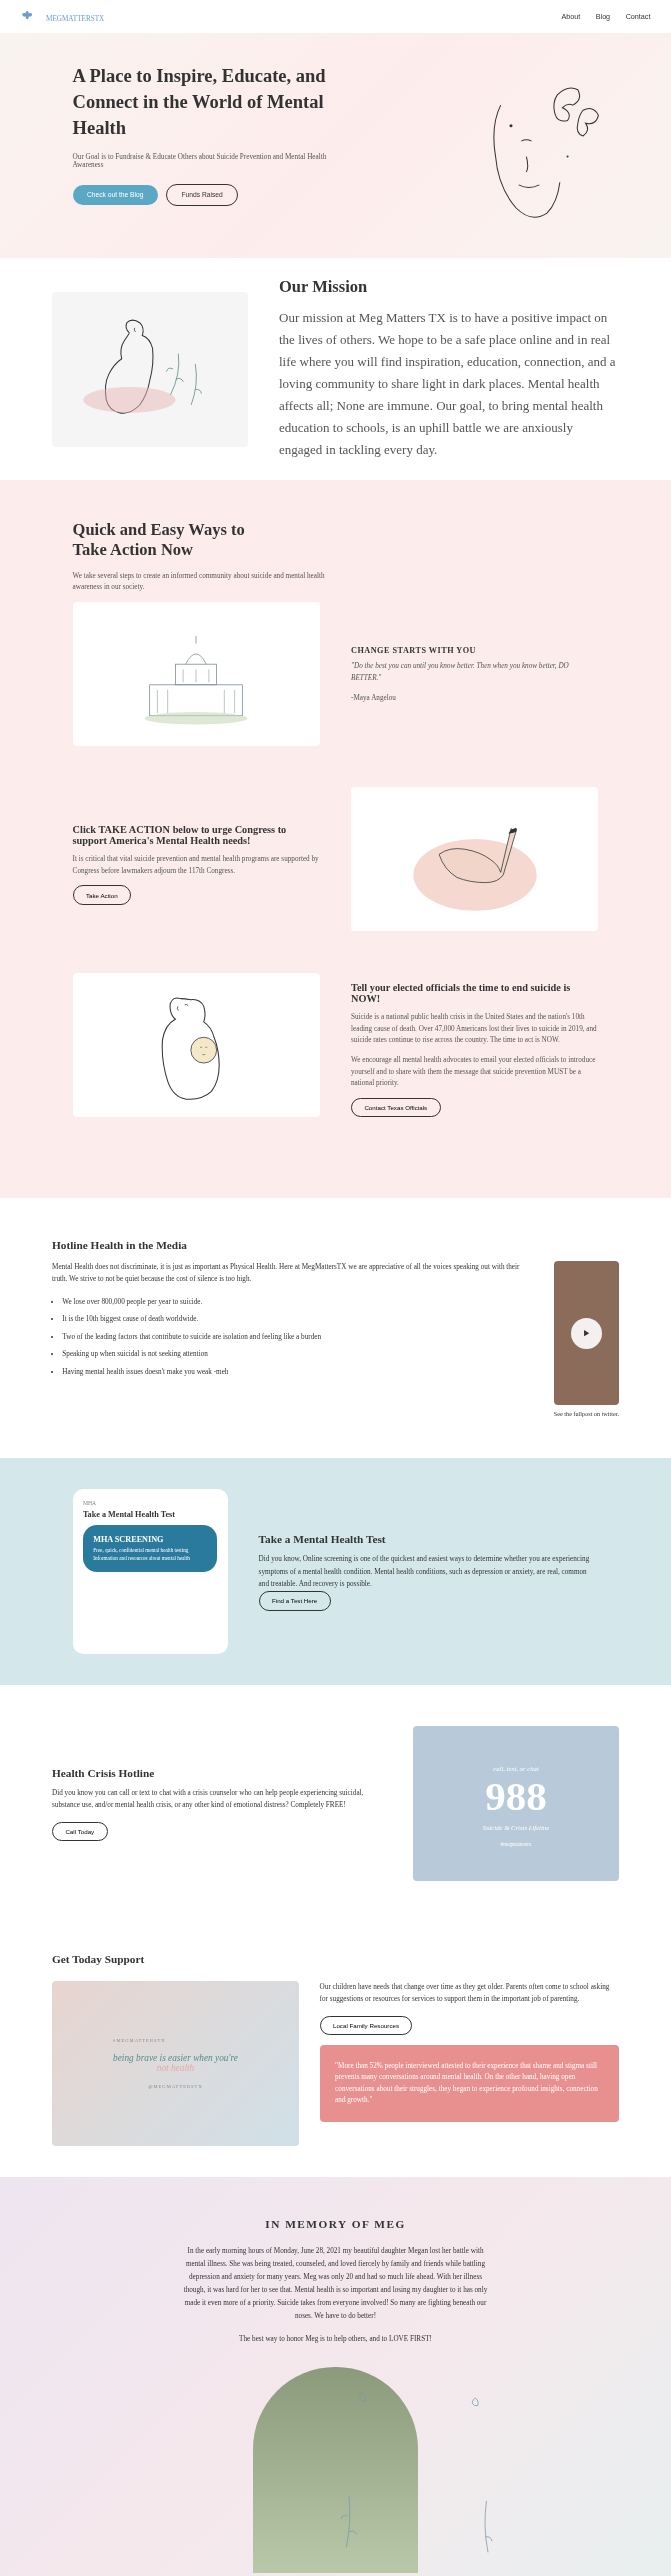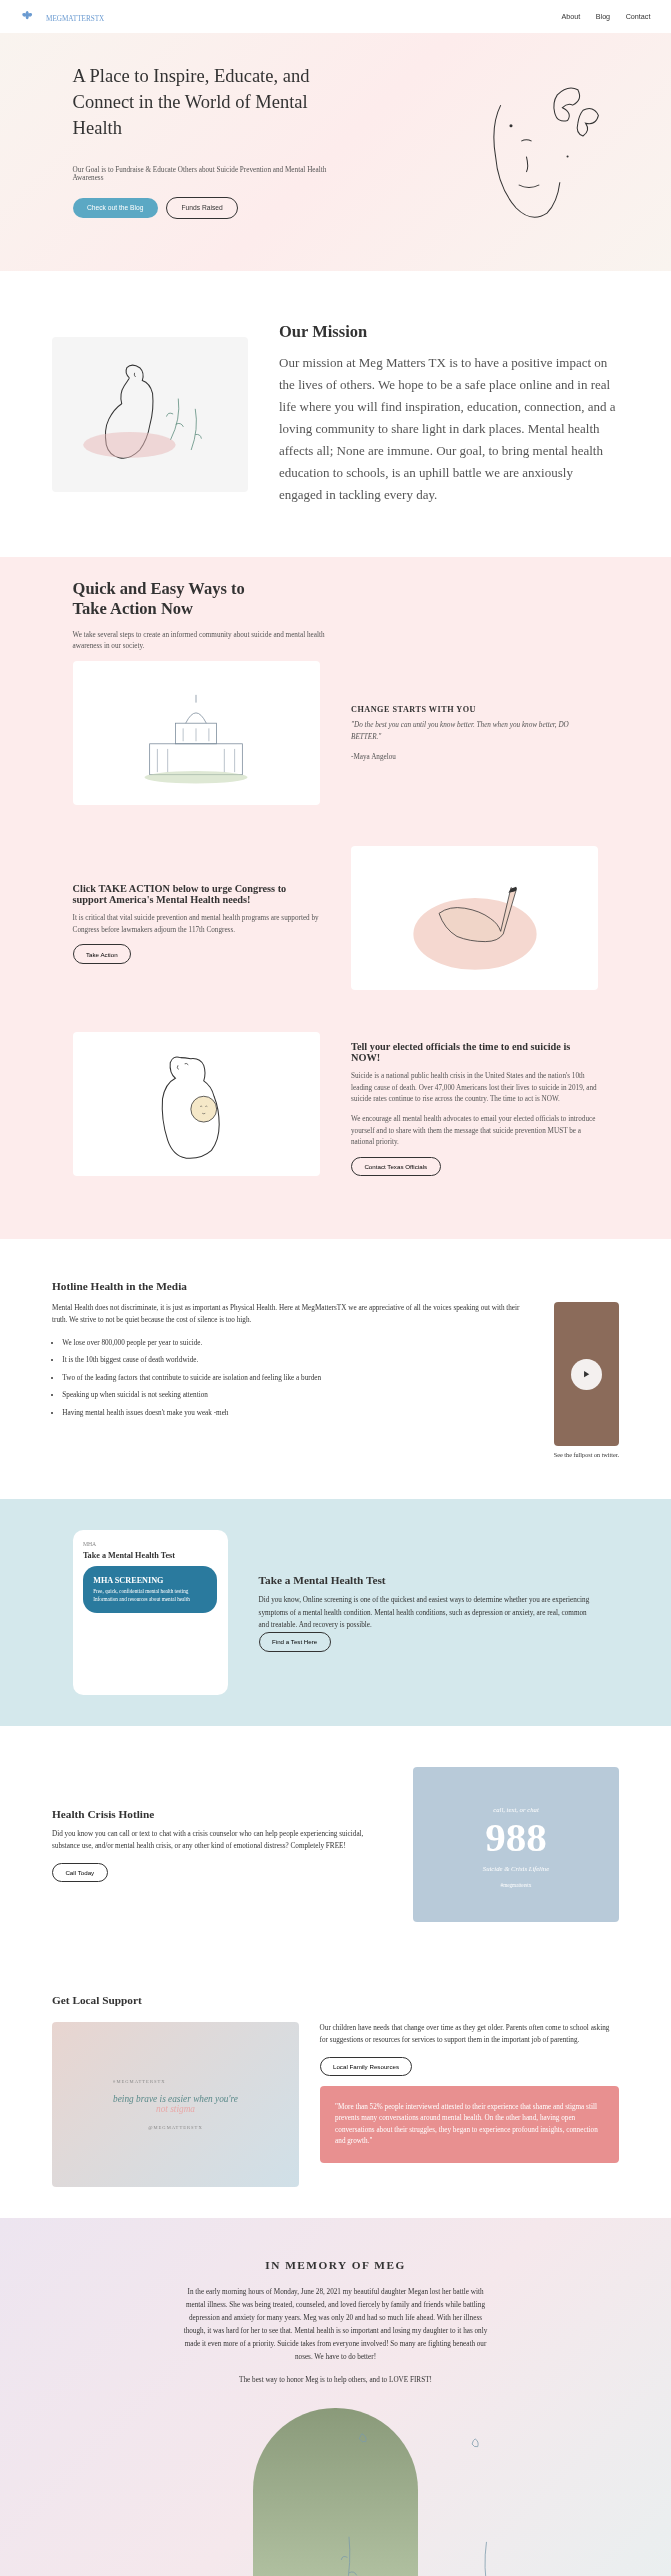--- a/index.html
+++ b/index.html
@@ -9,35 +9,35 @@
 
 header { padding: 10.3px 20.6px; display: flex; justify-content: space-between; align-items: center; }
 .logo { display: flex; align-items: flex-end; gap: 13px; color: #6b9bd1; font-size: 7.2px; }
 .logo svg { width: 12.4px; height: 12.4px; }
 nav { display: flex; gap: 15.5px; font-family: Arial, sans-serif; font-size: 7.2px; }
 nav a { text-decoration: none; color: #333; }
 
 
 .hero { background: linear-gradient(135deg, #f9f4ef 0%, #fdecec 50%, #f9f4ef 100%); padding: 31px 0 52px; position: relative; }
 .hero-content { max-width: 258px; }
-.hero h1 { font-size: 18.5px; font-weight: normal; line-height: 1.4; margin-bottom: 24px; }
+.hero h1 { font-size: 18.5px; font-weight: bold; line-height: 1.4; margin-bottom: 11px; }
 .hero p { font-size: 7.2px; margin-bottom: 15.5px; color: #555; }
 .hero-face { position: absolute; right: 52px; top: 31px; width: 180px; height: 180px; }
 .btn { display: inline-block; padding: 6.2px 14.4px; border-radius: 13px; font-family: Arial, sans-serif; font-size: 6.7px; text-decoration: none; cursor: pointer; border: none; }
 .btn-primary { background: #5ba8c4; color: #fff; }
 .btn-outline { background: transparent; border: 0.5px solid #333; color: #333; margin-left: 6.2px; }
 
 
-.mission { padding: 51px 0; display: flex; gap: 31px; align-items: center; }
+.mission { padding: 19px 0; display: flex; gap: 31px; align-items: center; }
 .mission-img { flex: 0 0 196px; height: 155px; background: #f5f5f5; border-radius: 4.1px; display: flex; align-items: center; justify-content: center; }
 .mission-text h2 { font-size: 16.5px; margin-bottom: 10.3px; }
 .mission-text p { font-size: 13px; line-height: 1.7; color: #555; }
 
 
-.action { background: #fdecec; padding: 22px 0; }
+.action { background: #fdecec; padding: 40px 0; }
 .action h2 { font-size: 16.5px; max-width: 206px; margin-bottom: 10.3px; }
 .action-intro { font-size: 7.2px; max-width: 258px; margin-bottom: 20.6px; }
 .action-row { display: flex; gap: 31px; margin-bottom: 31px; align-items: center; }
 .action-col { flex: 1; }
 .action-img { width: 100%; height: 144px; background: #fff; border-radius: 4.1px; display: flex; align-items: center; justify-content: center; margin-bottom: 10.3px; }
 .action h3 { font-size: 10.3px; margin-bottom: 8.2px; font-weight: bold; }
 .action h4 { font-size: 8.2px; margin-bottom: 6.2px; font-weight: bold; letter-spacing: 0.5px; }
 .action p { font-size: 7.2px; line-height: 1.6; margin-bottom: 8.2px; color: #555; }
 .action .quote { font-style: italic; }
 .btn-outline-sm { padding: 5.2px 12.4px; border-radius: 13px; border: 0.5px solid #333; background: transparent; font-size: 6.2px; cursor: pointer; font-family: Arial, sans-serif; }
@@ -270,28 +270,28 @@
   </div>
   <div class="hotline-img">
     <div class="small" style="font-style:italic;">call, text, or chat</div>
     <div class="big">988</div>
     <div class="small" style="font-style:italic;">Suicide &amp; Crisis Lifeline</div>
     <div class="small" style="margin-top:10.3px;font-size:5.2px;">#megmatterstx</div>
   </div>
 </section>
 
 <section class="local container">
-  <h3>Get Local Support</h3>
+  <h3>Get Today Support</h3>
   <div class="local-row">
     <div class="local-img">
       <div>
         <div style="font-size:4.6px;letter-spacing:1px;margin-bottom:10.3px;color:#888;">#MEGMATTERSTX</div>
         <div class="local-quote">
           <span>being brave is easier when you're</span><br>
-          <span class="accent">not stigma</span>
+          <span class="accent">not health</span>
         </div>
         <div style="font-size:4.6px;letter-spacing:1px;margin-top:10.3px;color:#888;text-align:center;">@MEGMATTERSTX</div>
       </div>
     </div>
     <div class="local-text">
       <p>Our children have needs that change over time as they get older. Parents often come to school asking for suggestions or resources for services to support them in the important job of parenting.</p>
       <button class="btn-outline-sm">Local Family Resources</button>
       <div class="testimonial">"More than 52% people interviewed attested to their experience that shame and stigma still prevents many conversations around mental health. On the other hand, having open conversations about their struggles, they began to experience profound insights, connection and growth."</div>
     </div>
   </div>

